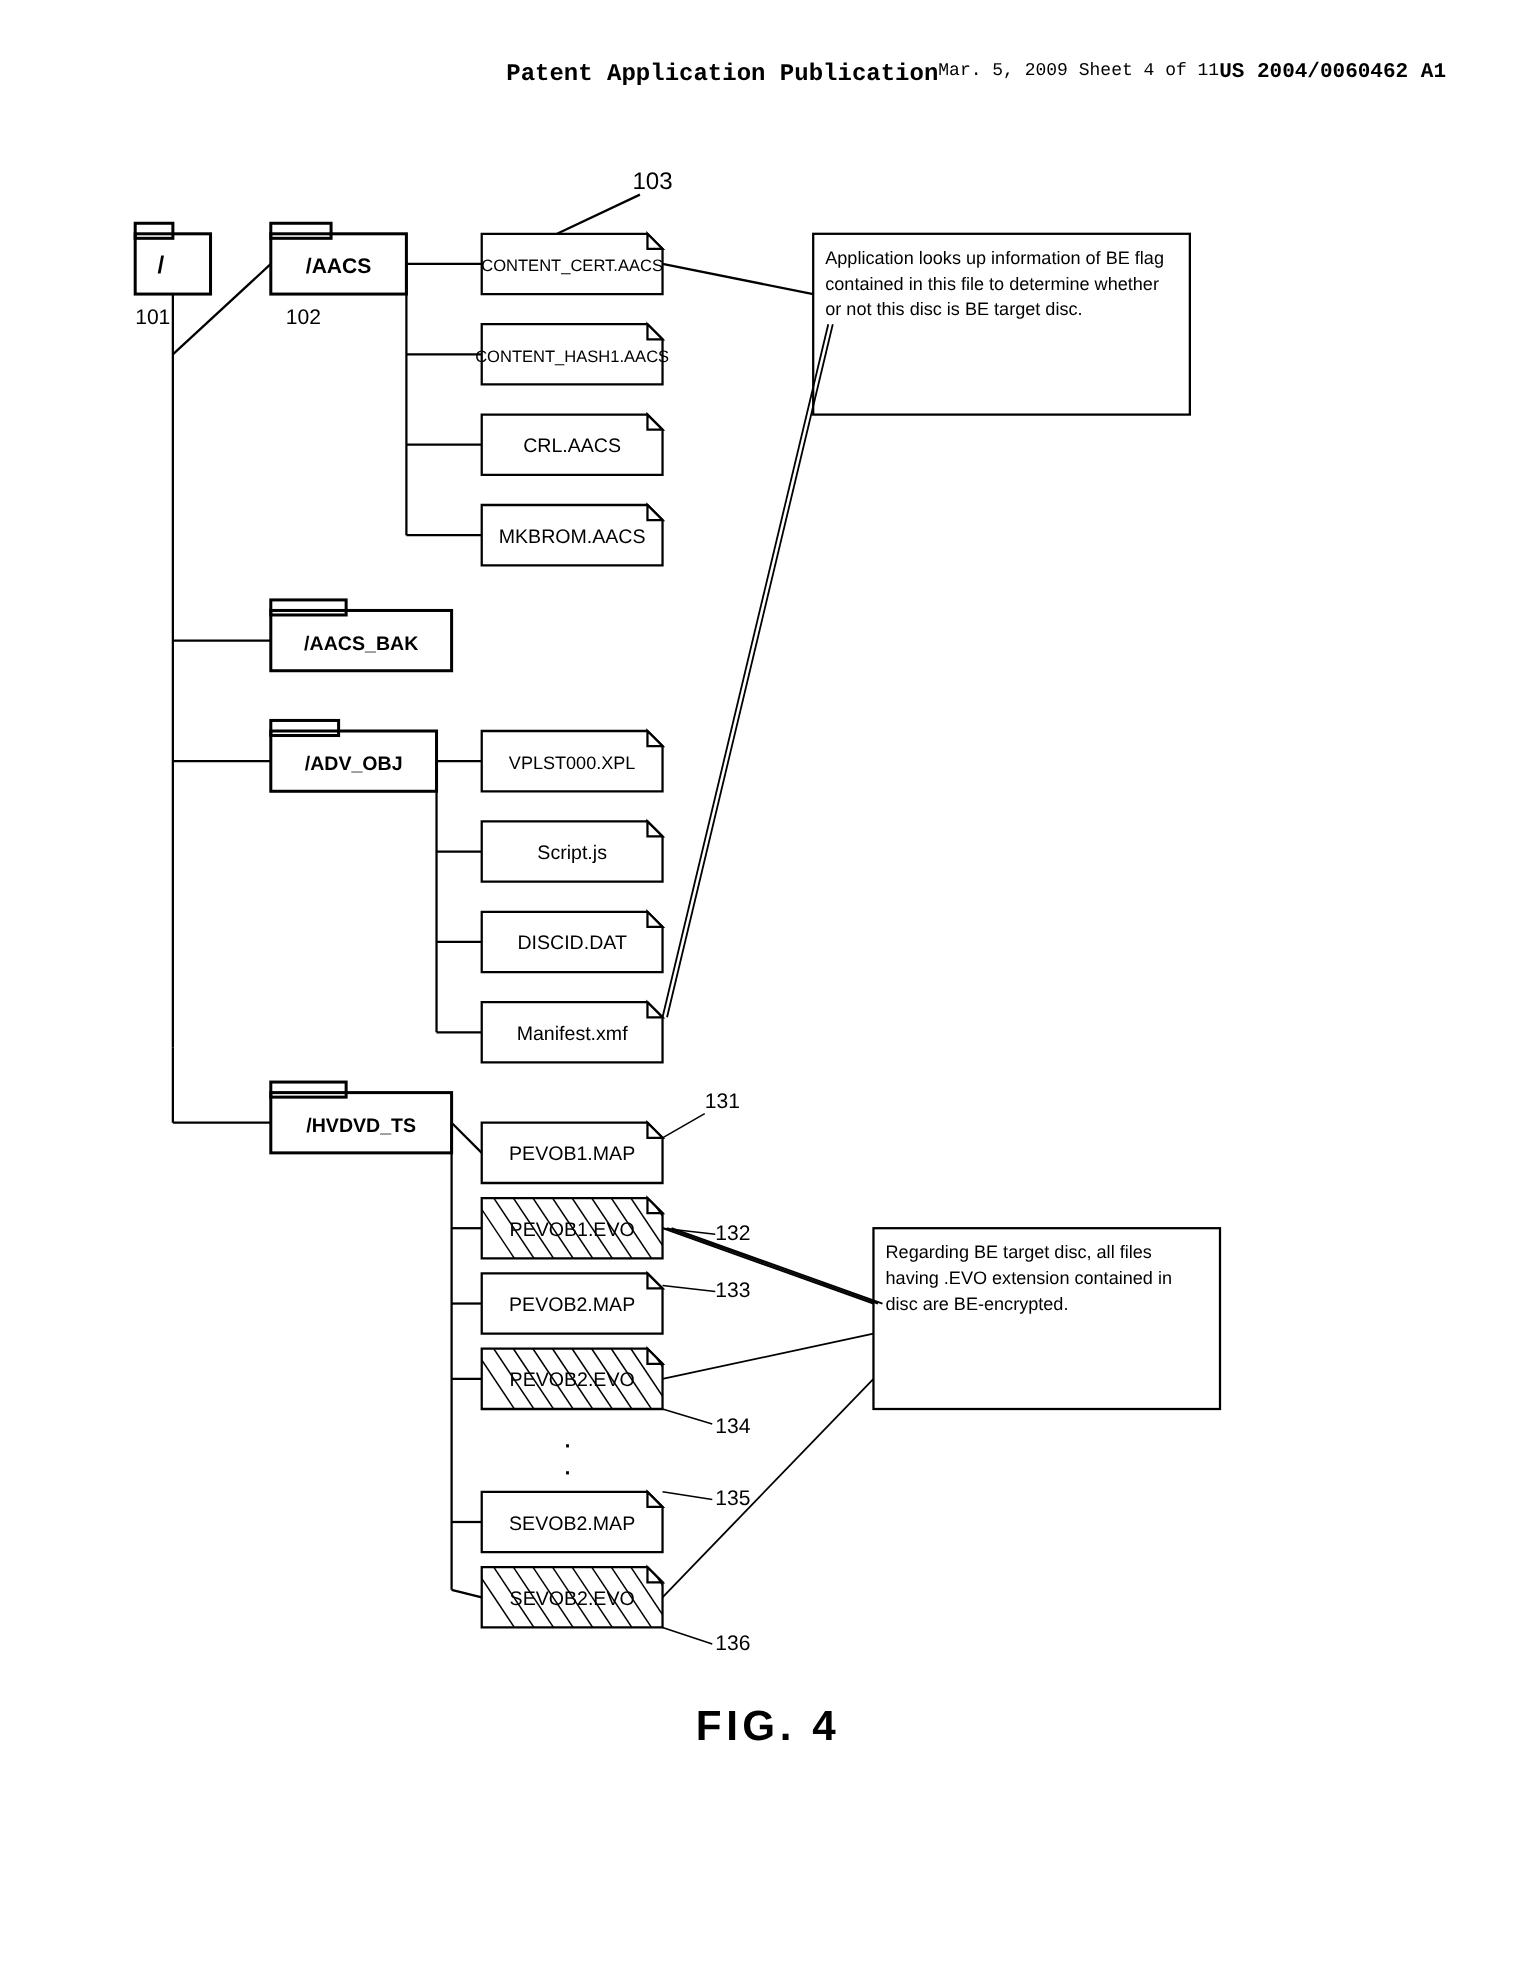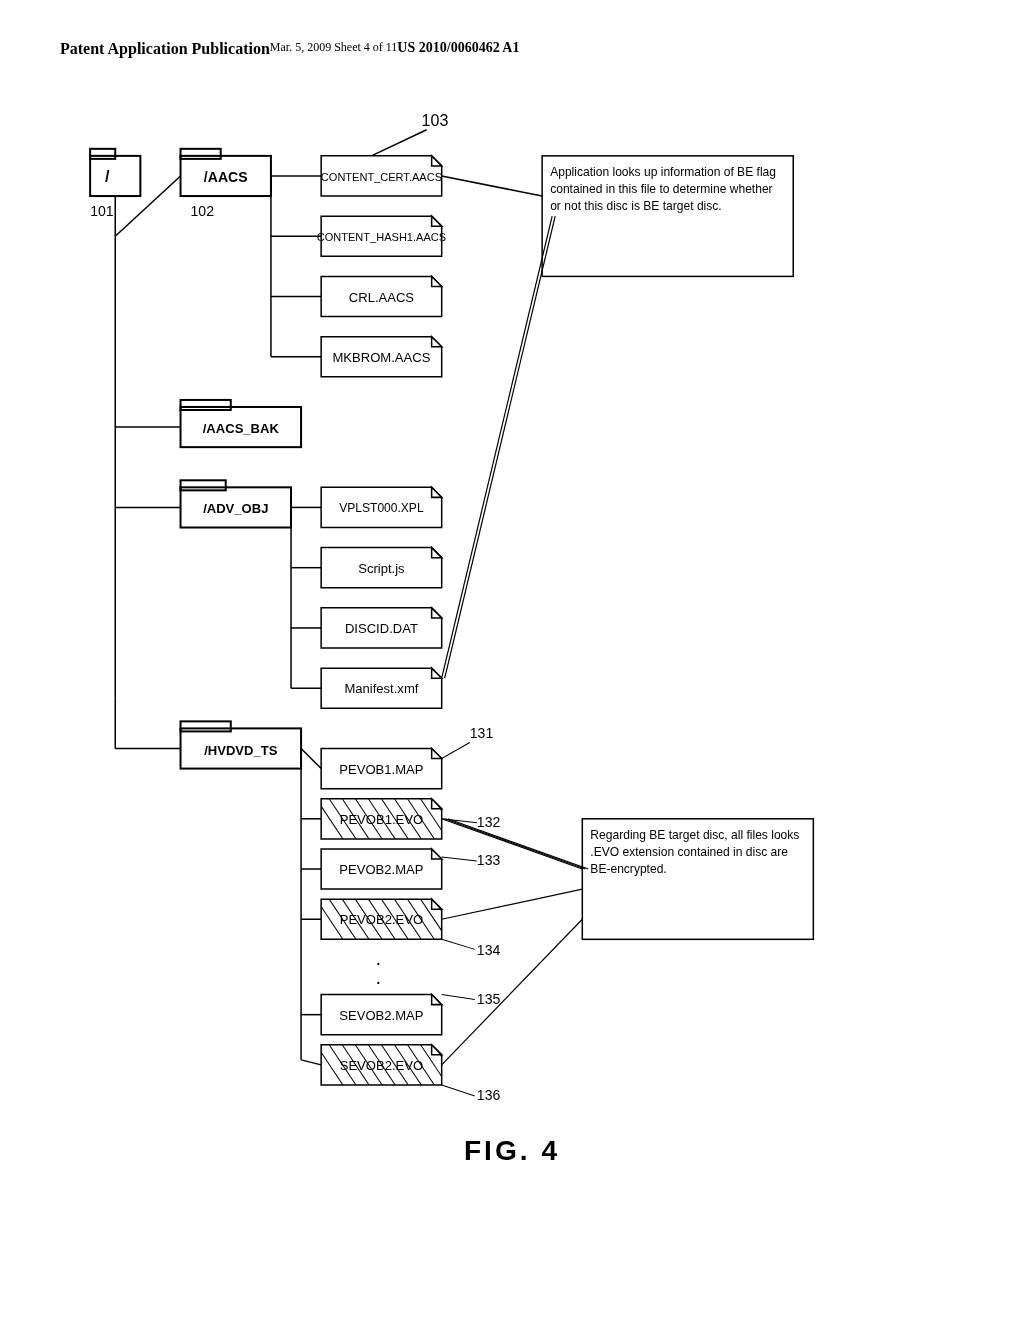--- a/index.html
+++ b/index.html
@@ -15,24 +15,25 @@
       width: 1024px;
       min-height: 1320px;
       background: #fff;
       position: relative;
       padding: 40px 60px;
     }
 
     
     .header {
       display: flex;
-      justify-content: flex-start;
+      justify-content: flex-end;
       align-items: flex-start;
       border-bottom: none;
       margin-bottom: 30px;
+      font-family: Liberation Mono, monospace;
     }
     .header-left {
       font-weight: bold;
       font-size: 16px;
     }
     .header-center {
       font-size: 12px;
       text-align: center;
     }
     .header-right {
@@ -55,21 +56,21 @@
       height: 100%;
     }
   </style>
 </head>
 <body>
 
 <div class="page">
   <div class="header">
     <div class="header-left">Patent Application Publication</div>
     <div class="header-center">Mar. 5, 2009   Sheet 4 of 11</div>
-    <div class="header-right">US 2010/0060462 A1</div>
+    <div class="header-right">US 2004/0060462 A1</div>
   </div>
 
   <div class="diagram-area">
     <svg class="diagram" viewBox="0 0 900 1080">
 
       <text x="360" y="30" font-size="16" font-family="Arial, sans-serif">103</text>
       <line x1="365" y1="34" x2="310" y2="60" stroke="black" stroke-width="1.5"></line>
 
       <rect x="30" y="60" width="50" height="40" fill="none" stroke="black" stroke-width="2"></rect>
 
@@ -250,21 +251,21 @@
 
       <rect x="480" y="60" width="250" height="120" fill="white" stroke="black" stroke-width="1.5"></rect>
       <foreignObject x="485" y="65" width="240" height="115">
         <div xmlns="http://www.w3.org/1999/xhtml" style="font-size:12px; font-family:Arial,sans-serif; line-height:1.4; padding:3px;">Application looks up information of BE flag contained in this file to determine whether or not this disc is BE target disc.</div>
       </foreignObject>
 
       <line x1="380" y1="80" x2="480" y2="100" stroke="black" stroke-width="1.5"></line>
 
       <rect x="520" y="720" width="230" height="120" fill="white" stroke="black" stroke-width="1.5"></rect>
       <foreignObject x="525" y="725" width="220" height="115">
-        <div xmlns="http://www.w3.org/1999/xhtml" style="font-size:12px; font-family:Arial,sans-serif; line-height:1.4; padding:3px;">Regarding BE target disc, all files looks .EVO extension contained in disc are BE-encrypted.</div>
+        <div xmlns="http://www.w3.org/1999/xhtml" style="font-size:12px; font-family:Arial,sans-serif; line-height:1.4; padding:3px;">Regarding BE target disc, all files having .EVO extension contained in disc are BE-encrypted.</div>
       </foreignObject>
 
       <line x1="380" y1="580" x2="490" y2="120" stroke="black" stroke-width="1.2"></line>
       <line x1="383" y1="580" x2="493" y2="120" stroke="black" stroke-width="1.2"></line>
 
       <line x1="380" y1="720" x2="520" y2="770" stroke="black" stroke-width="1.2"></line>
       <line x1="383" y1="720" x2="523" y2="770" stroke="black" stroke-width="1.2"></line>
       <line x1="386" y1="720" x2="526" y2="770" stroke="black" stroke-width="1.2"></line>
       <line x1="380" y1="820" x2="520" y2="790" stroke="black" stroke-width="1.2"></line>
       <line x1="380" y1="965" x2="520" y2="820" stroke="black" stroke-width="1.2"></line>

